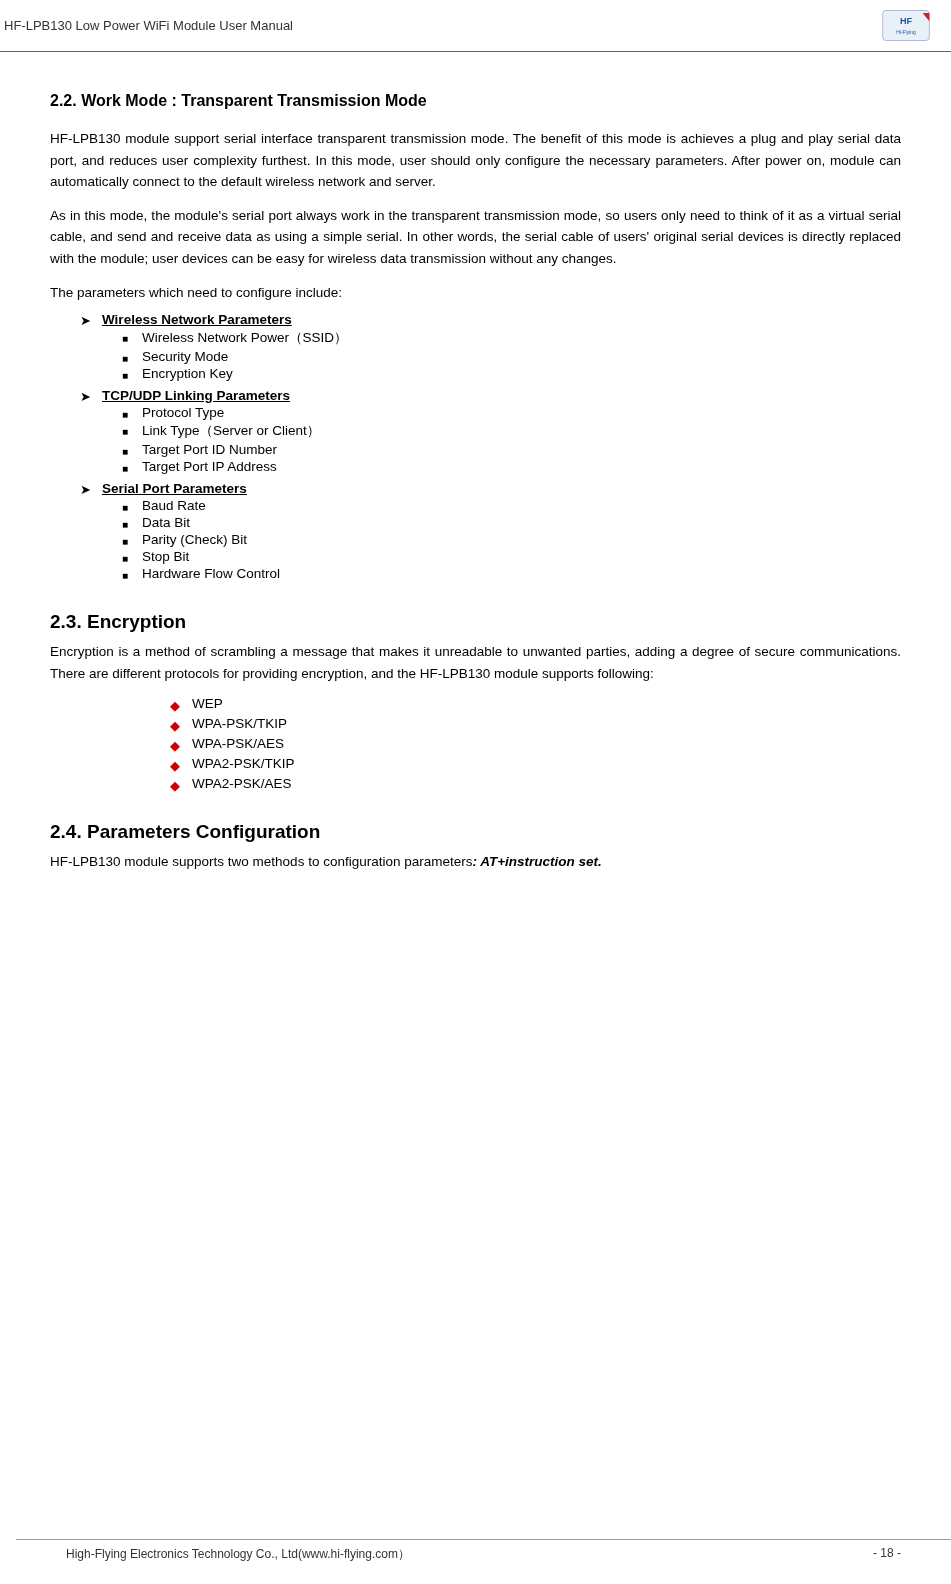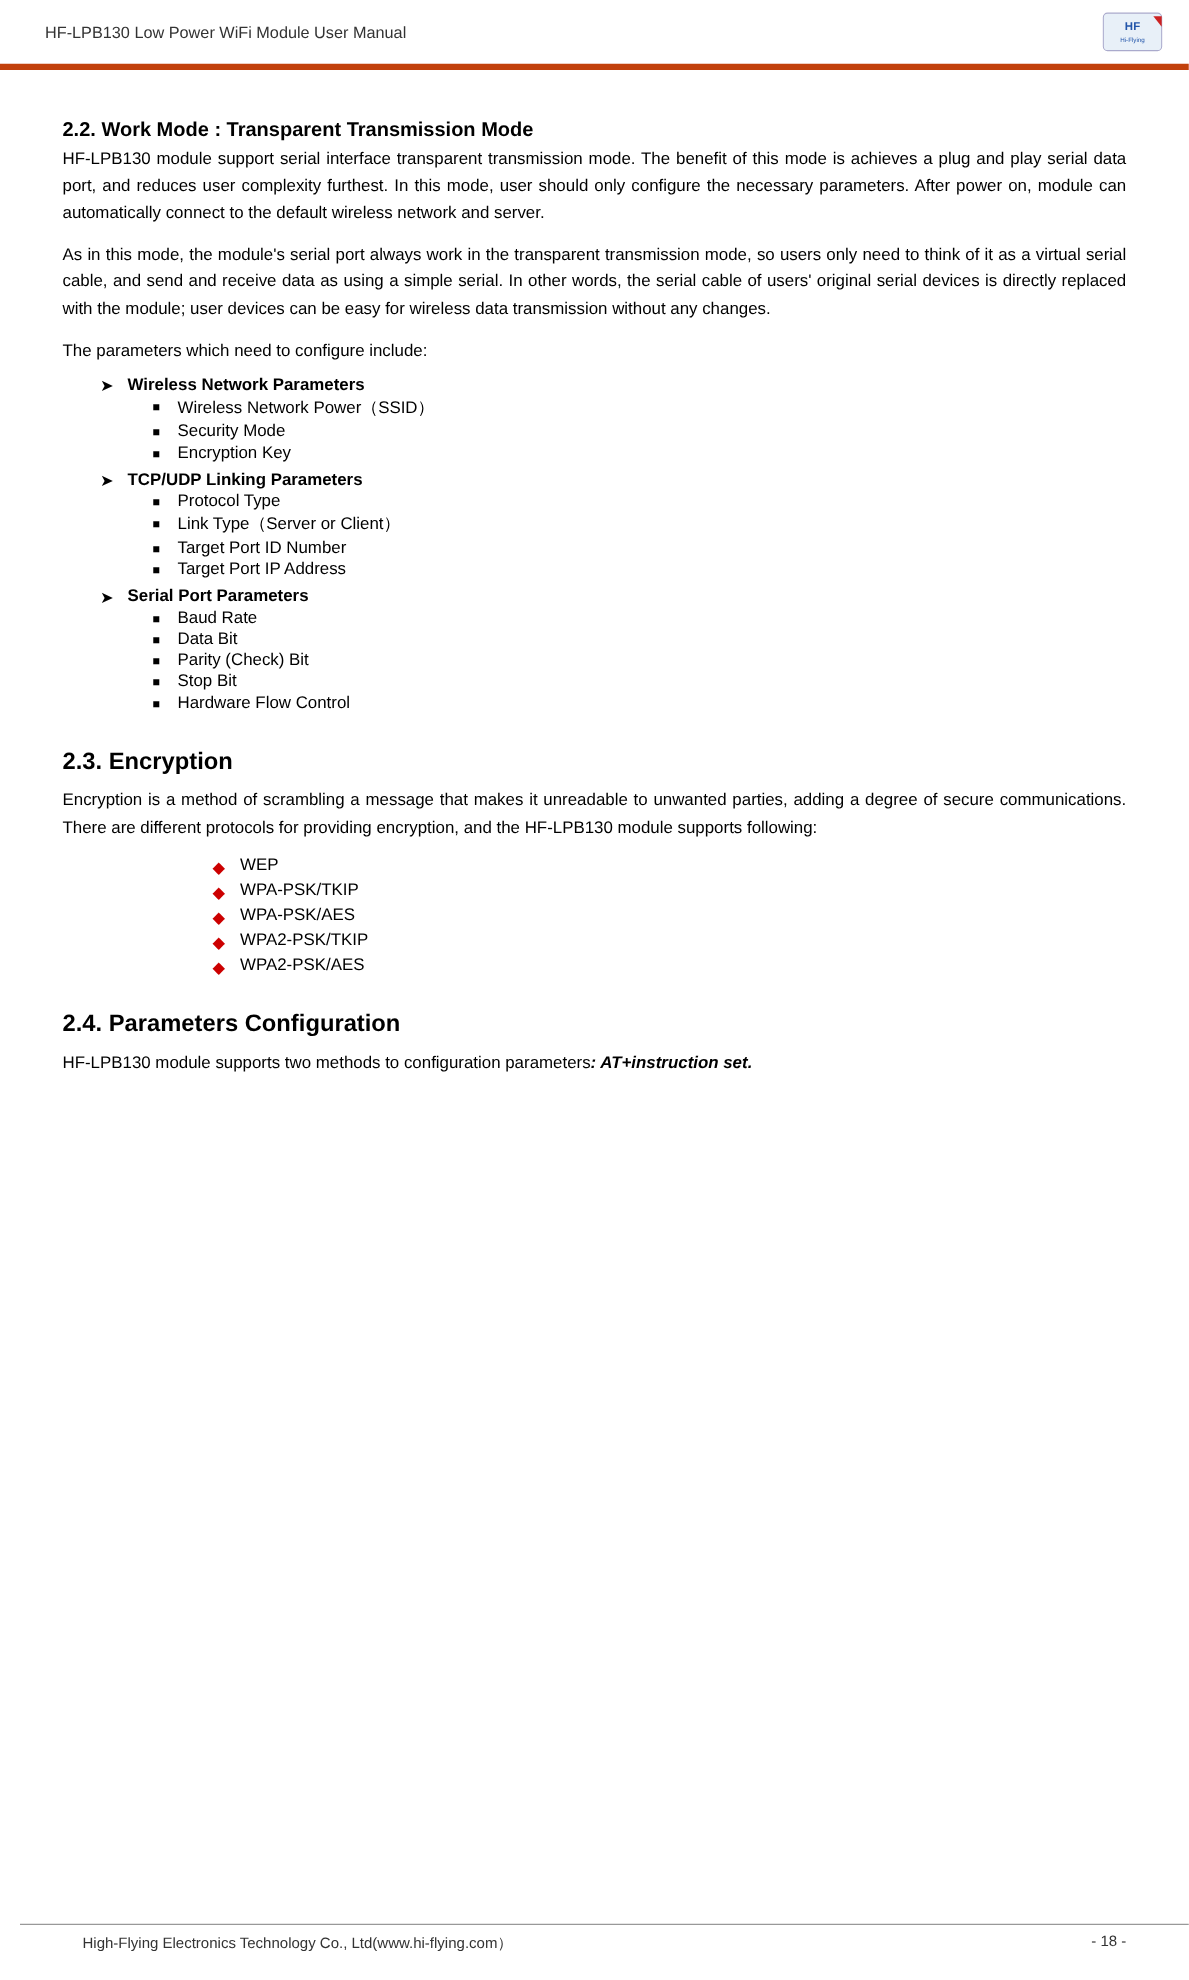--- a/index.html
+++ b/index.html
@@ -21,43 +21,43 @@
       width: 951px;
       min-height: 1584px;
       padding: 0;
       position: relative;
     }
 
     .header {
       display: flex;
       justify-content: space-between;
       align-items: center;
-      padding: 8px 20px 8px 36px;
-      border-bottom: 5px solid #c2410c;
+      padding: 8px 20px 8px 4px;
+      border-bottom: 1px solid #c2410c;
       margin-bottom: 10px;
     }
 
     .header-title {
       font-size: 13px;
       color: #333;
     }
 
     .header-logo {
       width: 50px;
       height: 35px;
     }
 
     .content {
       padding: 10px 50px 20px 50px;
     }
 
     .section-heading {
       font-size: 16px;
       font-weight: bold;
-      margin-bottom: 2px;
+      margin-bottom: 18px;
       margin-top: 20px;
     }
 
     .body-text {
       font-size: 13.5px;
       line-height: 1.6;
       margin-bottom: 12px;
       text-align: justify;
     }
 
@@ -81,20 +81,21 @@
     .arrow-bullet {
       font-size: 13px;
       margin-right: 8px;
       margin-top: 2px;
       min-width: 14px;
     }
 
     .level1-label {
       font-size: 13.5px;
       font-weight: bold;
+      text-decoration: underline;
     }
 
     .bullet-level2 {
       margin-left: 20px;
       margin-top: 2px;
     }
 
     .bullet-level2-item {
       display: flex;
       align-items: flex-start;

